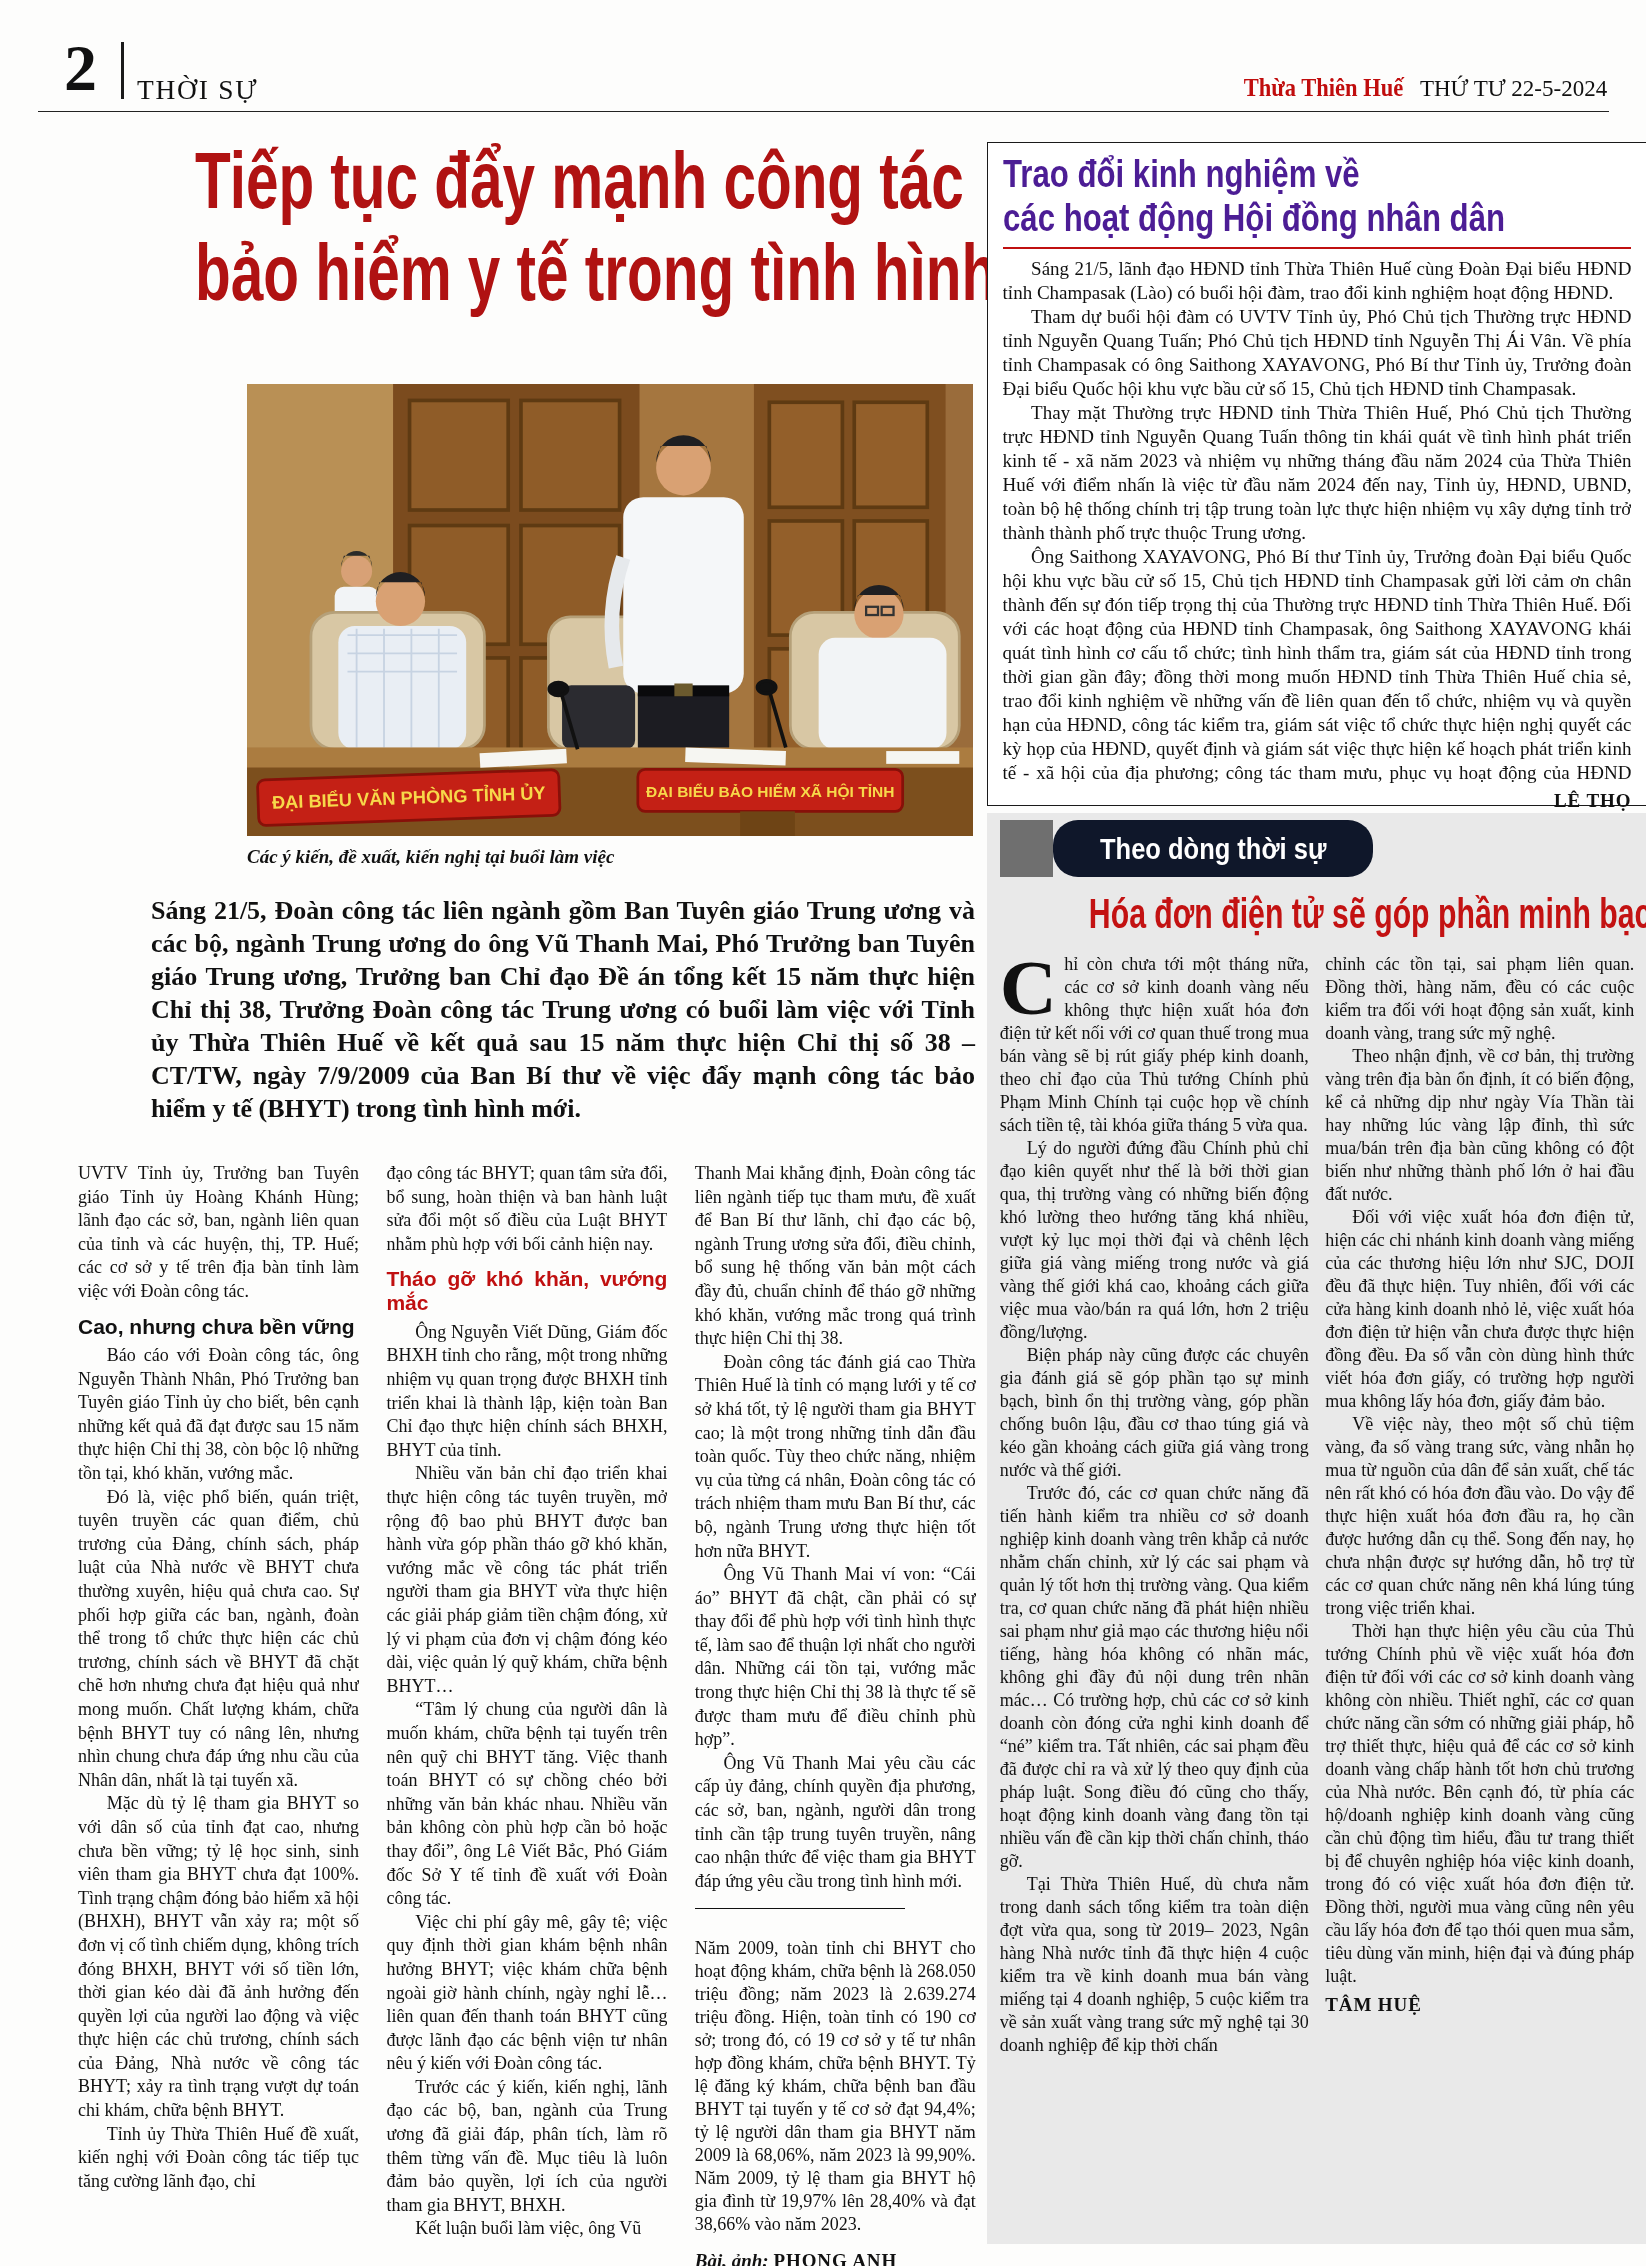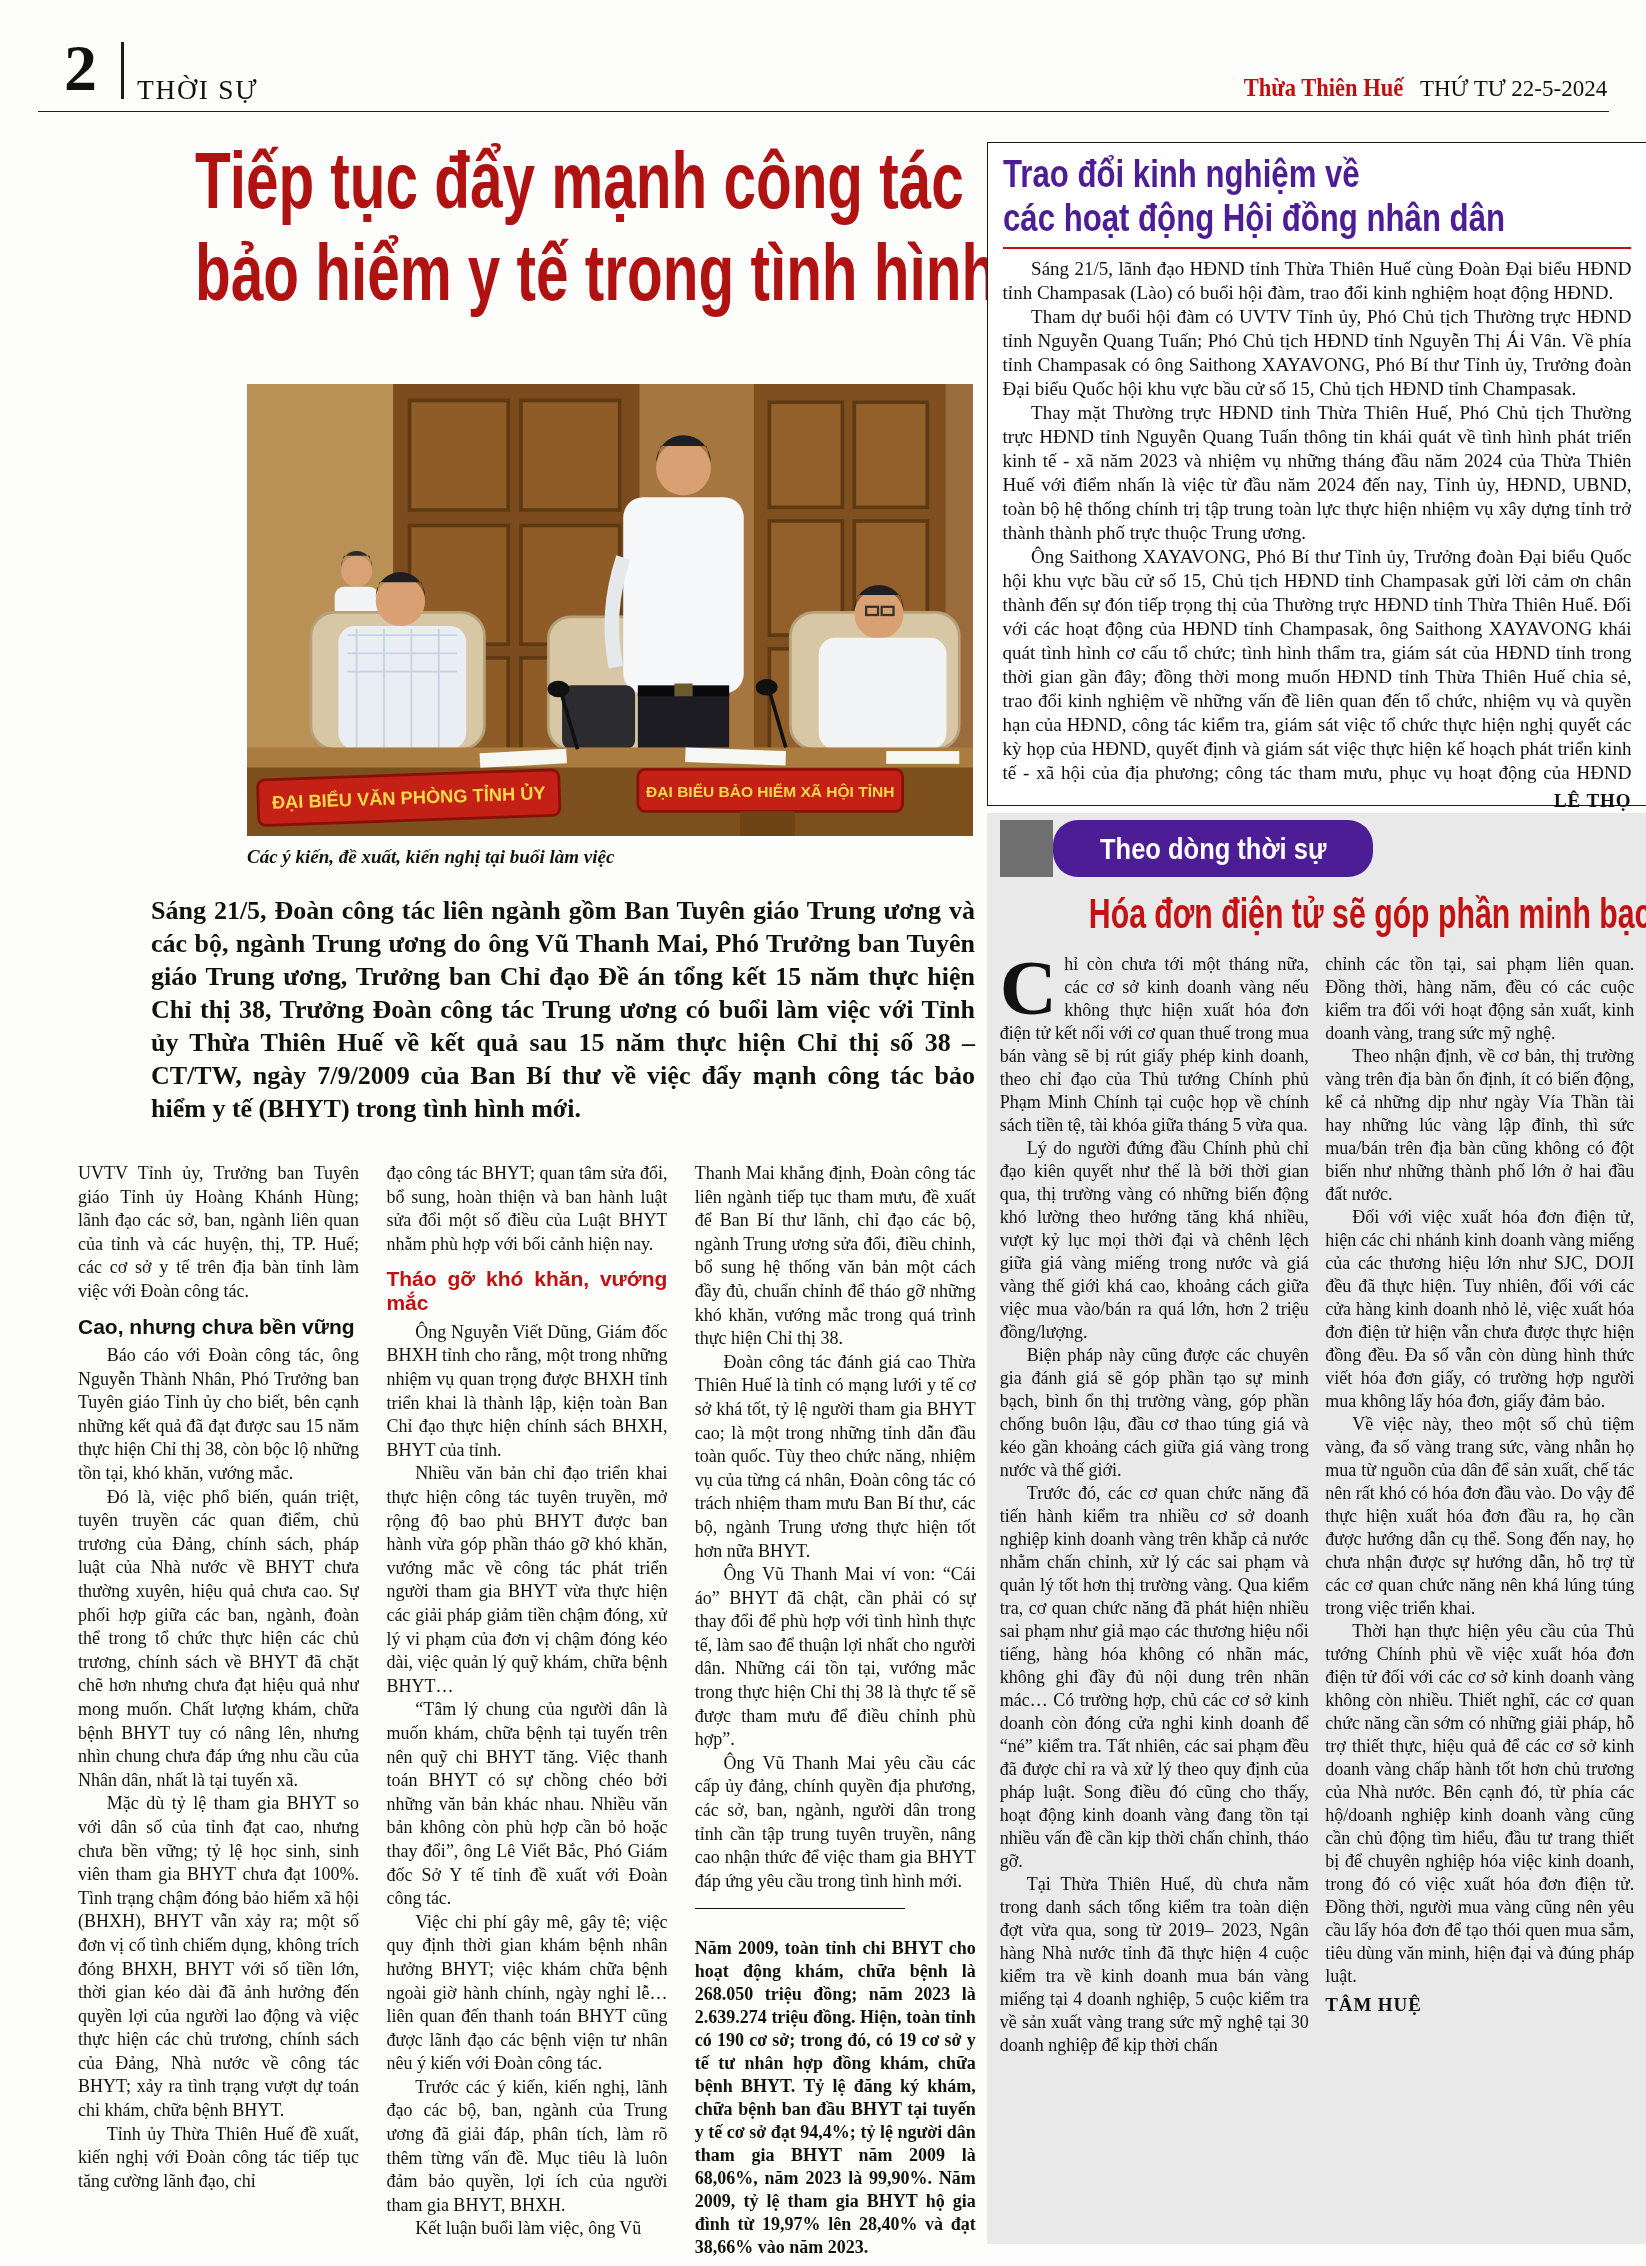--- a/index.html
+++ b/index.html
@@ -27,40 +27,40 @@
 
   .lede{position:absolute;left:73px;top:766px;width:824px;font-weight:bold;font-size:26px;line-height:33px;text-align:justify;}
 
   .body-cols{position:absolute;left:0;top:1034px;width:900px;height:1113px;display:flex;gap:27.4px;overflow:hidden;}
   .bcol{width:281px;height:100%;overflow:hidden;font-size:18px;line-height:23.6px;text-align:justify;}
   .bcol p{margin:0;text-indent:1.6em;}
   .bcol p.noindent{text-indent:0;}
   .subhead{font-family:"Liberation Sans",sans-serif;font-weight:bold;font-size:21px;line-height:24px;margin:11px 0 5.5px 0;text-indent:0;}
   .subhead.red{color:#c01010;}
   .note-rule{width:210px;border-top:1.8px solid #111;margin:14.6px 0 9.1px 0;}
-  .note{font-weight:bold;font-size:18px;line-height:23px;margin-top:28px;}
+  .note{font-weight:normal;font-size:18px;line-height:23px;margin-top:28px;}
   .note p{text-indent:0;margin:0;}
   .byline-main{margin-top:12.8px;text-align:left;font-size:19px;}
   .byline-main .lbl{font-style:italic;font-weight:bold;}
   .byline-main .nm{font-weight:bold;letter-spacing:0.9px;}
 
   
   .right-article{position:absolute;left:987px;top:142px;width:660px;height:664px;border:1.8px solid #1a1a1a;box-sizing:border-box;padding:9.1px 14.6px 7.3px 14.6px;background:#fff;}
   .ra-headline{color:#4c1d95;font-family:"Liberation Sans",sans-serif;font-weight:bold;}
   .ra-headline .hl{display:block;font-size:38px;line-height:44px;transform:scaleX(.82);transform-origin:left;white-space:nowrap;}
   .ra-rule{border-top:2.7px solid #c01010;margin:7.3px 0 7.3px 0;}
   .ra-body{font-size:19px;line-height:24px;text-align:justify;height:530px;overflow:hidden;}
   .ra-body p{margin:0;text-indent:1.5em;}
   .ra-byline{text-align:right;font-weight:bold;font-size:19px;letter-spacing:0.9px;margin-top:3.7px;}
 
   
   .opinion{position:absolute;left:987px;top:813px;width:660px;height:1431px;background:#e9e9e9;box-sizing:border-box;padding:7.3px 12.8px;}
   .kicker-row{display:flex;height:57px;width:373px;}
   .kicker-square{width:53px;height:57px;background:#6f6f6f;}
-  .kicker-band{flex:1;height:57px;background:#4c1d95;display:flex;align-items:center;justify-content:center;border-radius:25px;}
+  .kicker-band{flex:1;height:57px;background:#0f172a;display:flex;align-items:center;justify-content:center;border-radius:25px;}
   .kicker-text{color:#fff;font-family:"Liberation Sans",sans-serif;font-weight:bold;font-size:30px;transform:scaleX(.85);white-space:nowrap;}
   .op-headline{margin-top:12.8px;text-align:center;color:#c31212;font-family:"Liberation Sans",sans-serif;font-weight:bold;}
   .op-headline .hl{display:block;font-size:42px;line-height:48px;transform:scaleX(.72);transform-origin:center;white-space:nowrap;}
   .op-cols{display:flex;gap:16.4px;margin-top:14.6px;height:1235px;overflow:hidden;}
   .ocol{width:309px;height:100%;overflow:hidden;font-size:18px;line-height:23px;text-align:justify;}
   .ocol p{margin:0;text-indent:1.5em;}
   .ocol p.noindent{text-indent:0;}
   .dropcap{float:left;font-size:79px;line-height:64px;font-weight:bold;margin:3.7px 7.3px 0 0;font-family:"Liberation Serif",serif;}
   .op-byline{text-align:left;font-weight:bold;font-size:19px;letter-spacing:0.9px;margin-top:5.5px;}
 </style>

